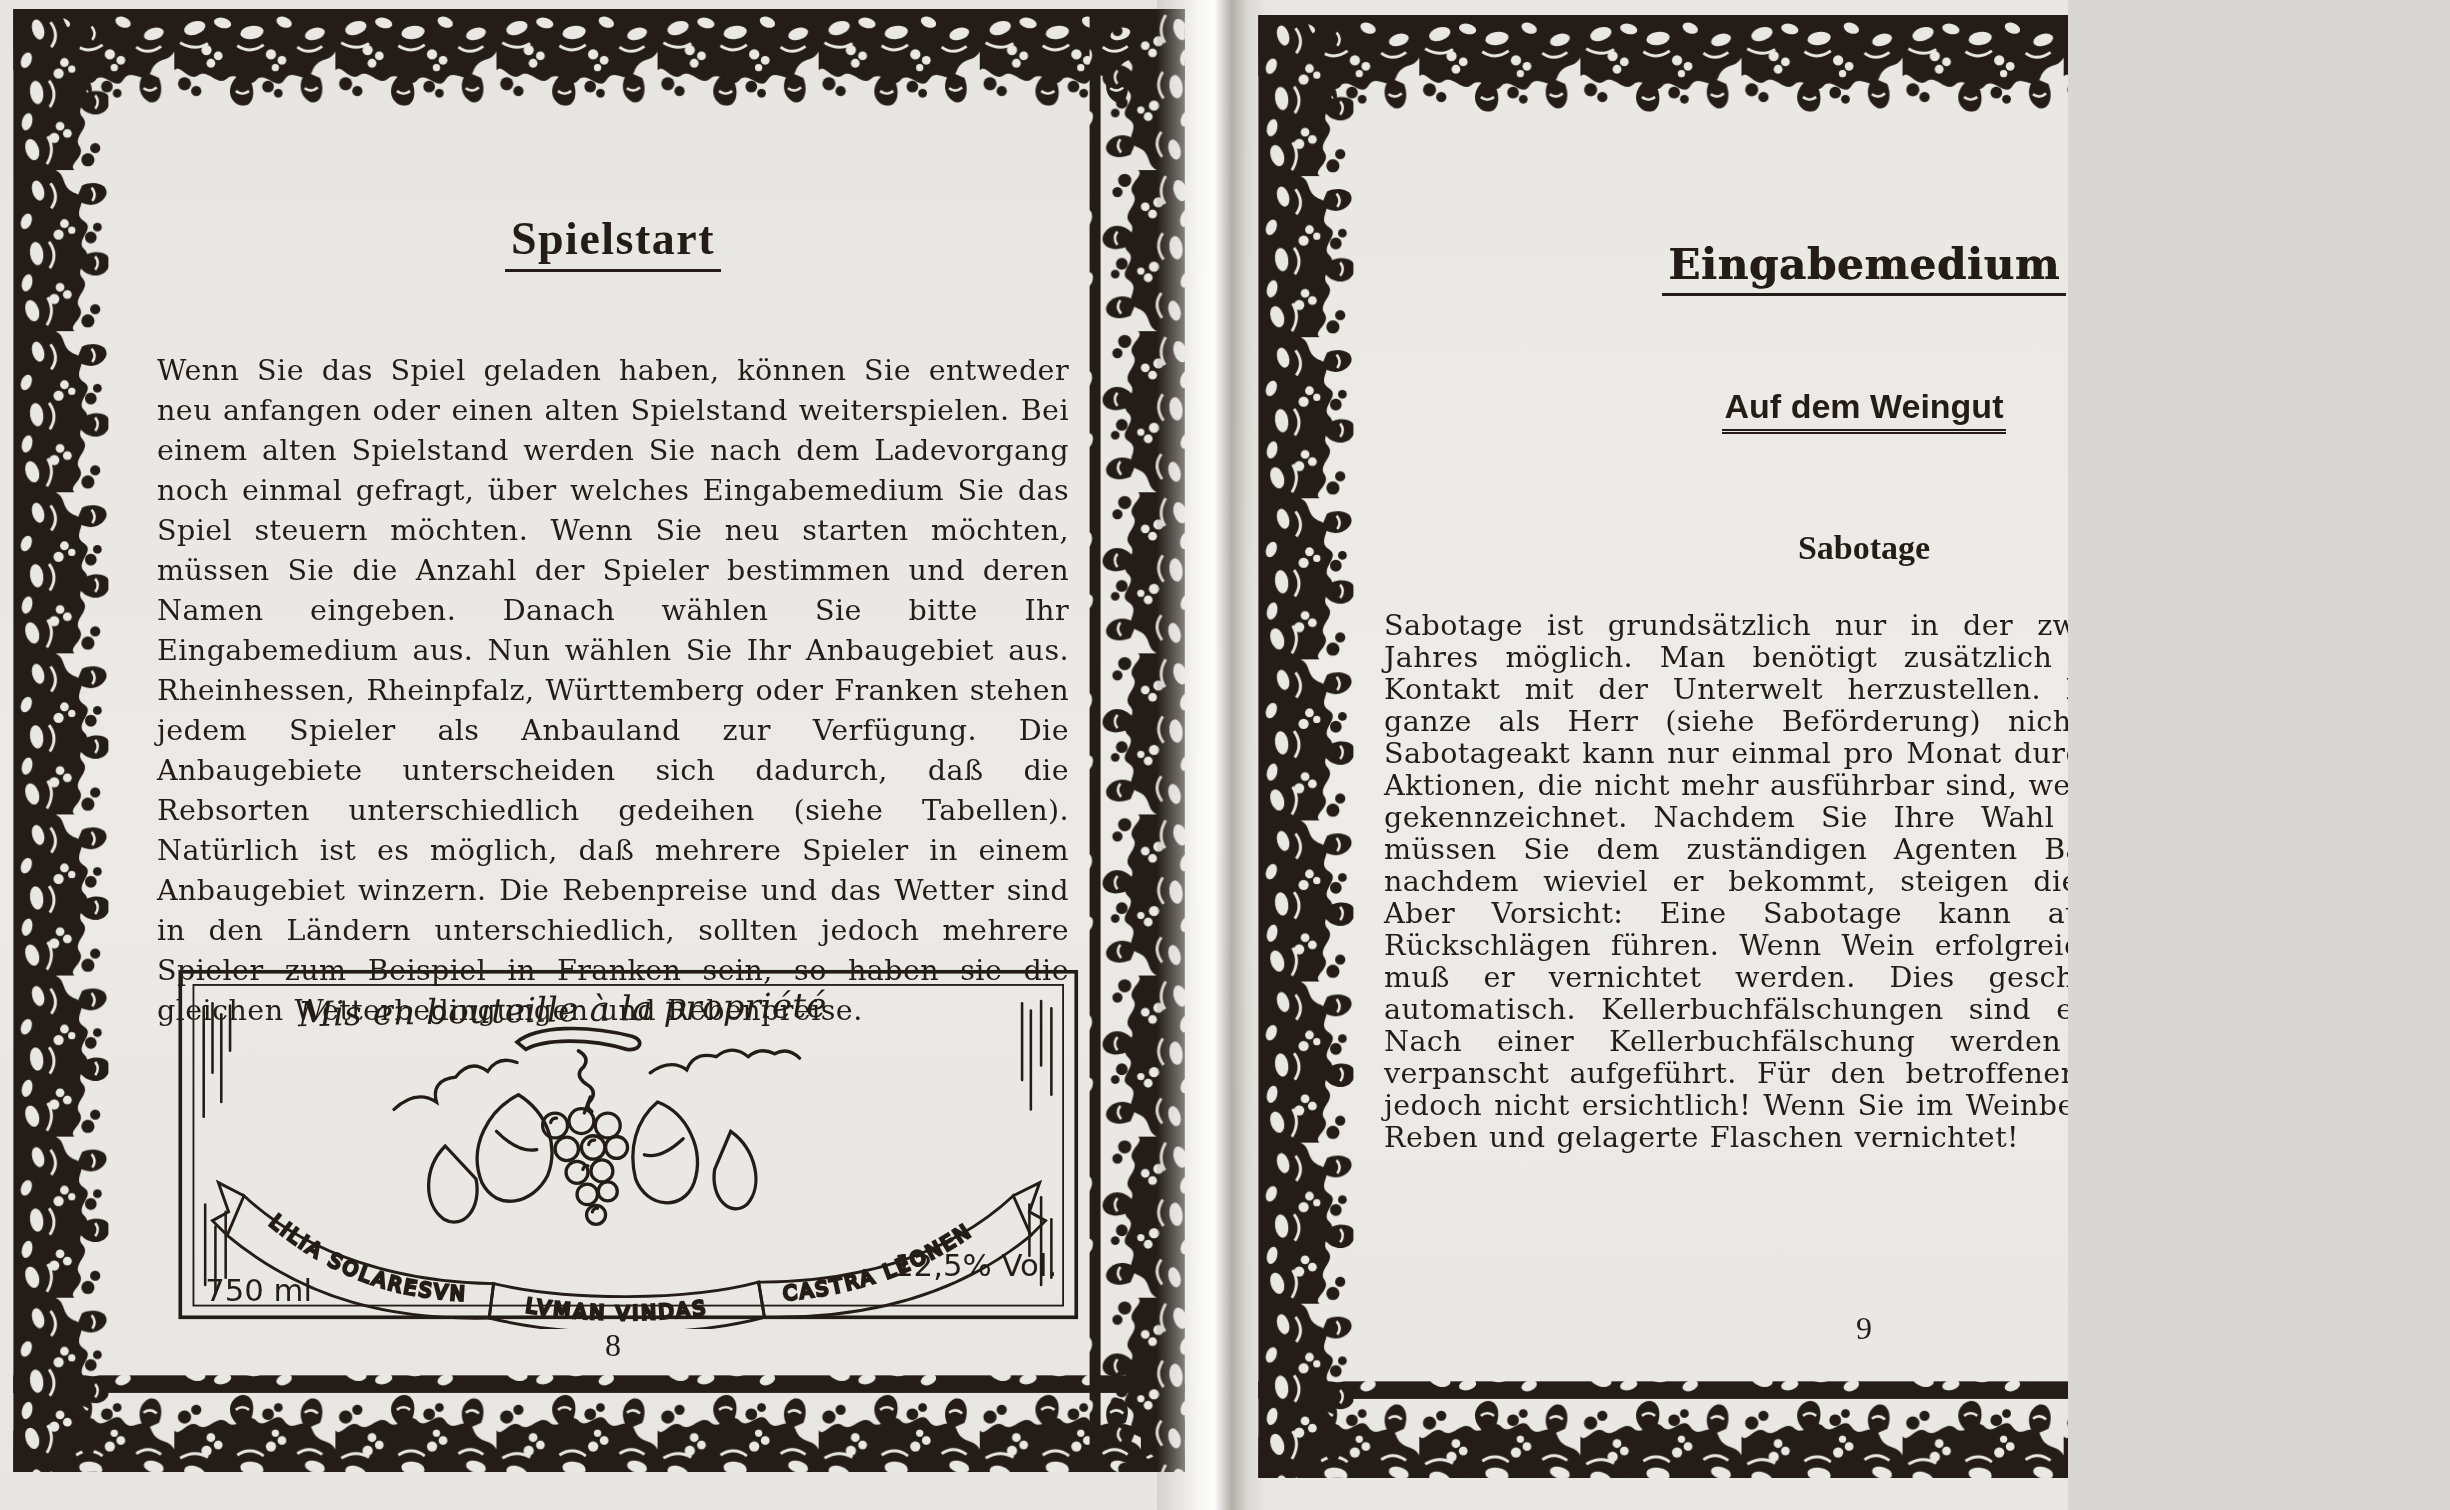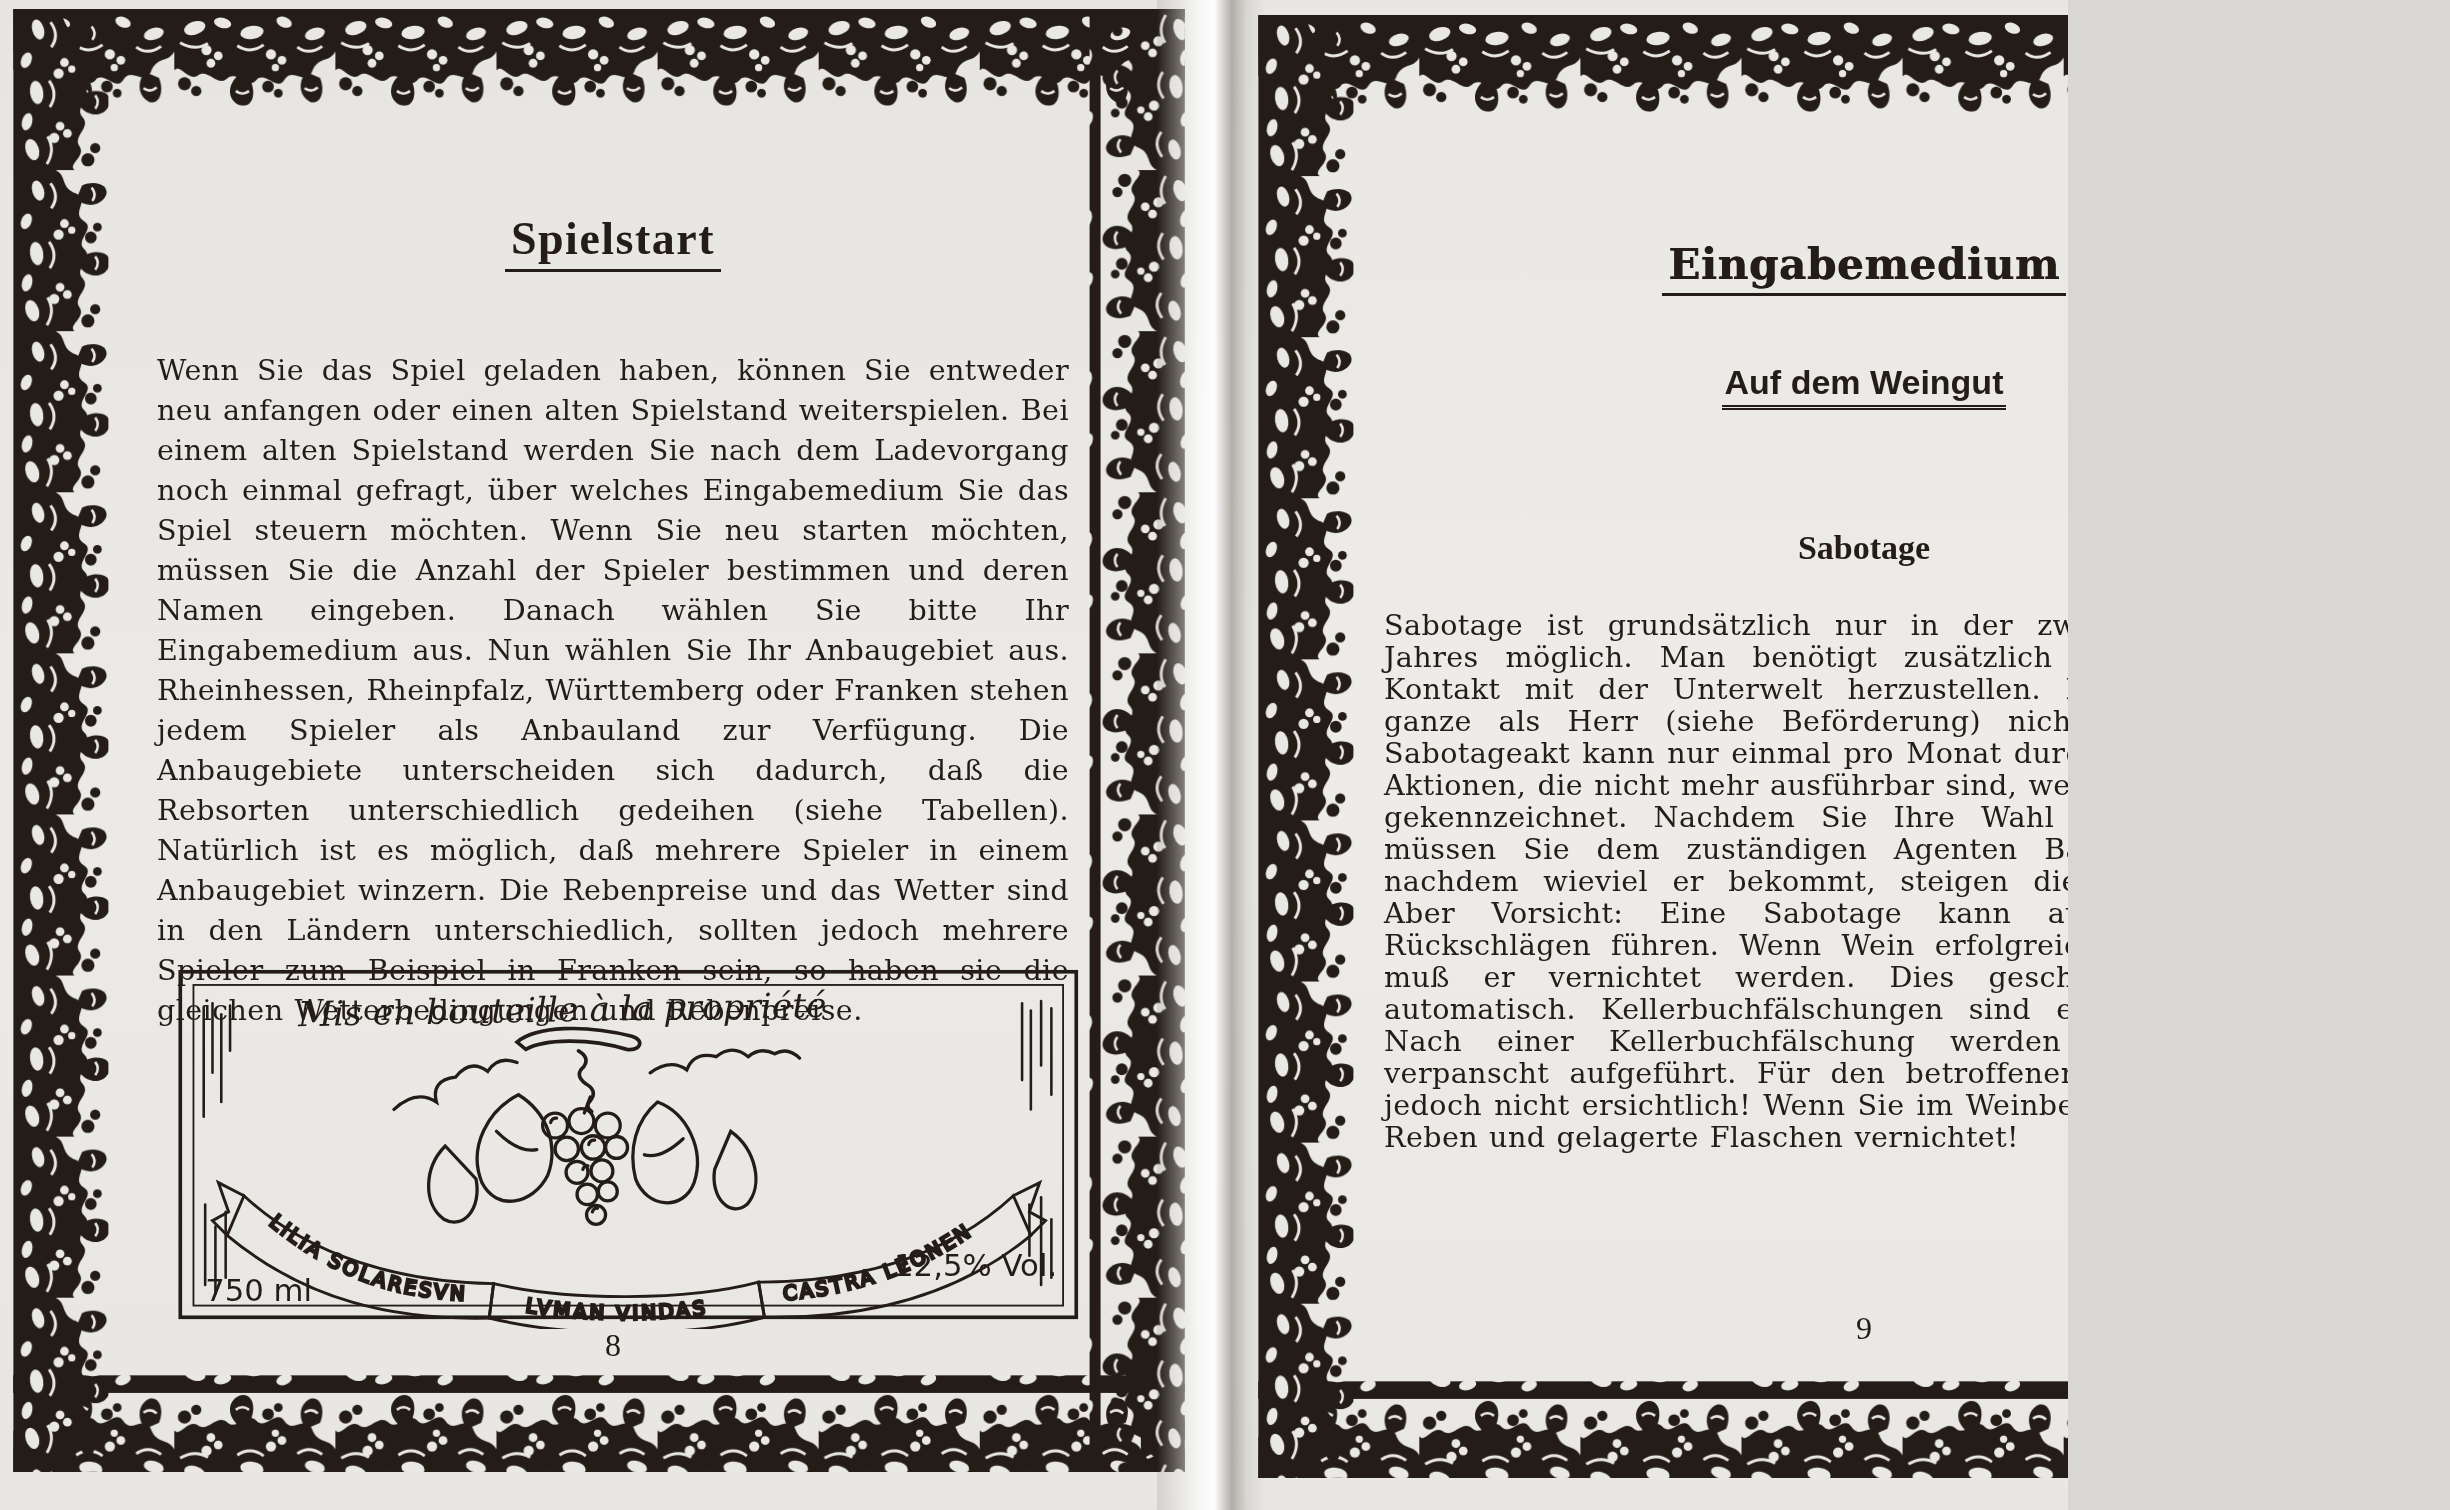--- a/index.html
+++ b/index.html
@@ -23,21 +23,21 @@
   .page-title{
     position:absolute;text-align:center;
     font-family:"Liberation Serif", serif;font-size:46px;font-weight:bold;letter-spacing:1.5px;
   }
   .page-title span{display:inline-block;border-bottom:3.7px solid var(--ink);padding:0 5.9px 4.4px 5.9px;}
   .fraktur span{
     font-family:"DejaVu Serif", serif;font-weight:bold;letter-spacing:0.7px;
     text-shadow:0.7px 0 0 var(--ink);
   }
   .subheading{position:absolute;text-align:center;font-weight:bold;}
-  .sub-sans{font-family:"Liberation Sans", sans-serif;font-size:34px;}
+  .sub-sans{font-family:"Liberation Sans", sans-serif;font-size:34px;margin-top:24px;}
   .sub-sans span{display:inline-block;border-bottom:5.9px double var(--ink);padding:0 2.9px 2.9px 2.9px;}
   .sub-serif{font-family:"Liberation Serif", serif;font-size:34px;}
   .sub-serif span{display:inline-block;border-bottom:2.9px solid var(--ink);padding:0 2.9px 3.7px 2.9px;}
   .sub-plain{font-family:"Liberation Serif", serif;font-size:34px;}
   .sub-plain span{display:inline-block;padding:0 2.9px;}
   .body-text{
     position:absolute;text-align:justify;
     font-family:"DejaVu Serif", serif;font-size:28.6px;line-height:40px;
     letter-spacing:0.4px;word-spacing:1.5px;
   }

